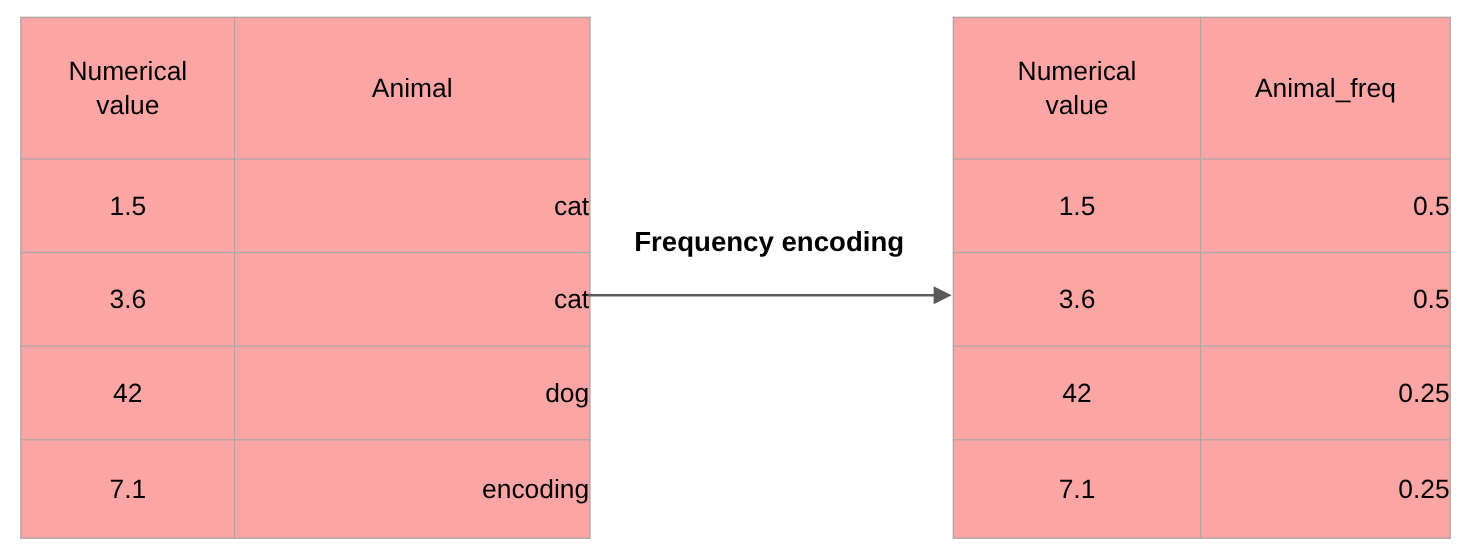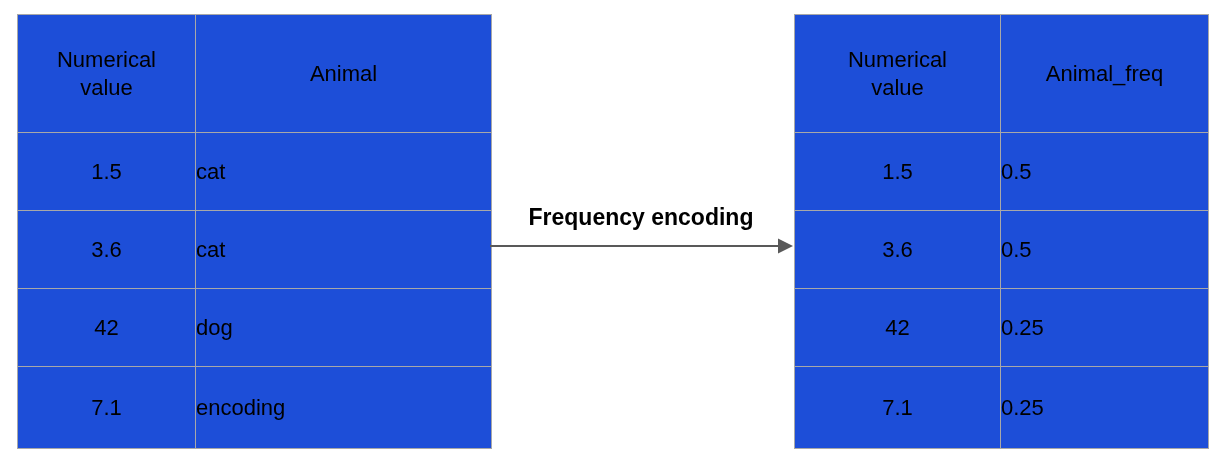--- a/index.html
+++ b/index.html
@@ -22,21 +22,21 @@
     top: 0;
     width: 1222px;
     height: 462px;
   }
 
   
   .tbl {
     position: absolute;
     border-collapse: collapse;
     table-layout: fixed;
-    background: #1d4ed8;
+    background: #fca5a5;
   }
   .tbl td, .tbl th {
     border: 1px solid #a8a8a8;
     padding: 0;
     font-weight: normal;
     font-size: 22px;
     line-height: 28px;
     color: #000000;
     vertical-align: middle;
   }
@@ -50,40 +50,40 @@
   .right-table col.c1 { width: 206px; }
   .right-table col.c2 { width: 208px; }
 
   
   .hdr-row td { height: 117px; }
   .data-row td { height: 77px; }
   .data-row.tall td { height: 81px; }
 
   
   .cell-center { text-align: center; }
-  .cell-left   { text-align: left; padding-left: 17px; margin-left: 36px; }
+  .cell-left   { text-align: right; padding-left: 17px; margin-left: 36px; }
 
   .hdr-cell {
     text-align: center;
     padding-left: 6px;
     padding-right: 6px;
   }
 
   
   .arrow-group {
     position: absolute;
     left: 488px;
     top: 186px;
     width: 310px;
     height: 80px;
   }
   .arrow-label {
     position: absolute;
     left: 0;
-    top: 16px;
+    top: 0;
     width: 306px;
     text-align: center;
     font-size: 23px;
     font-weight: bold;
     line-height: 30px;
     color: #000000;
     white-space: nowrap;
   }
   .arrow-svg {
     position: absolute;

